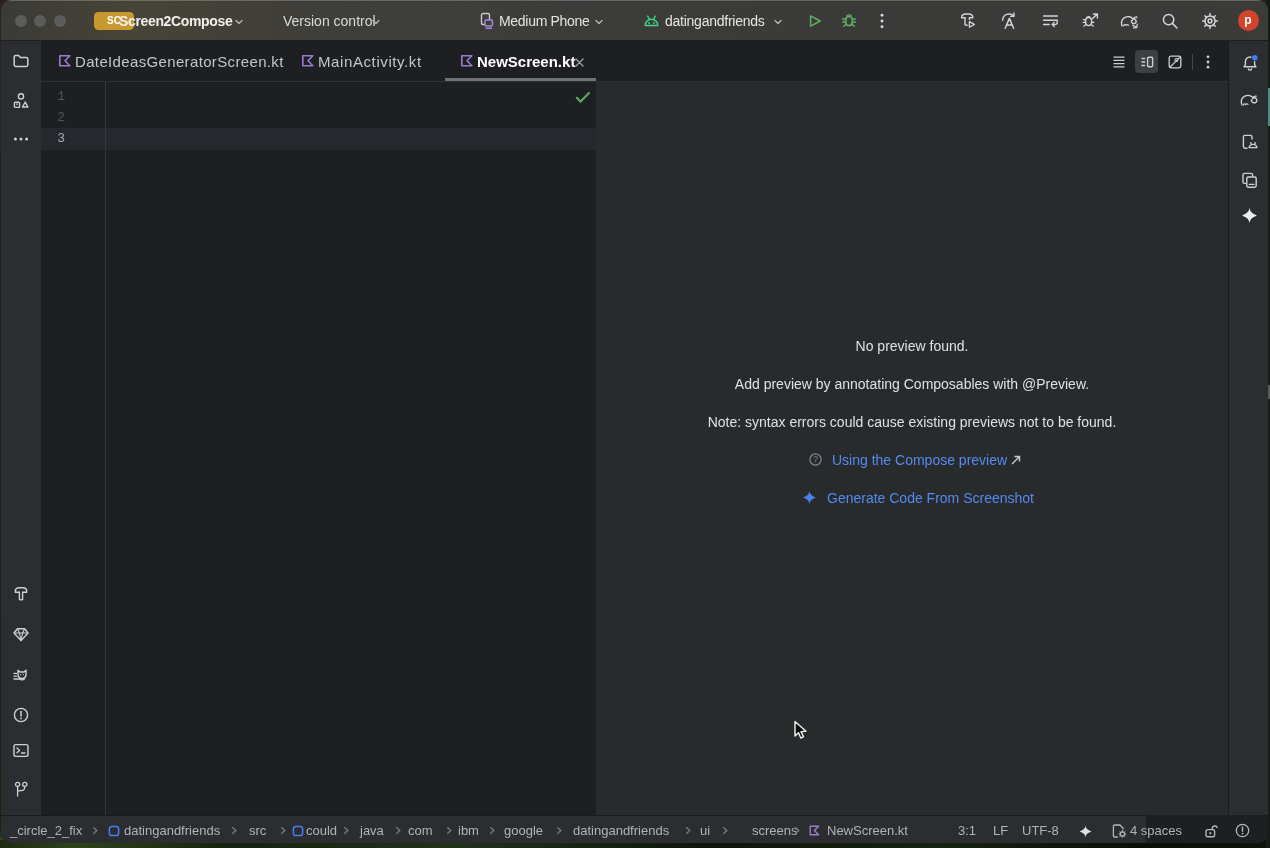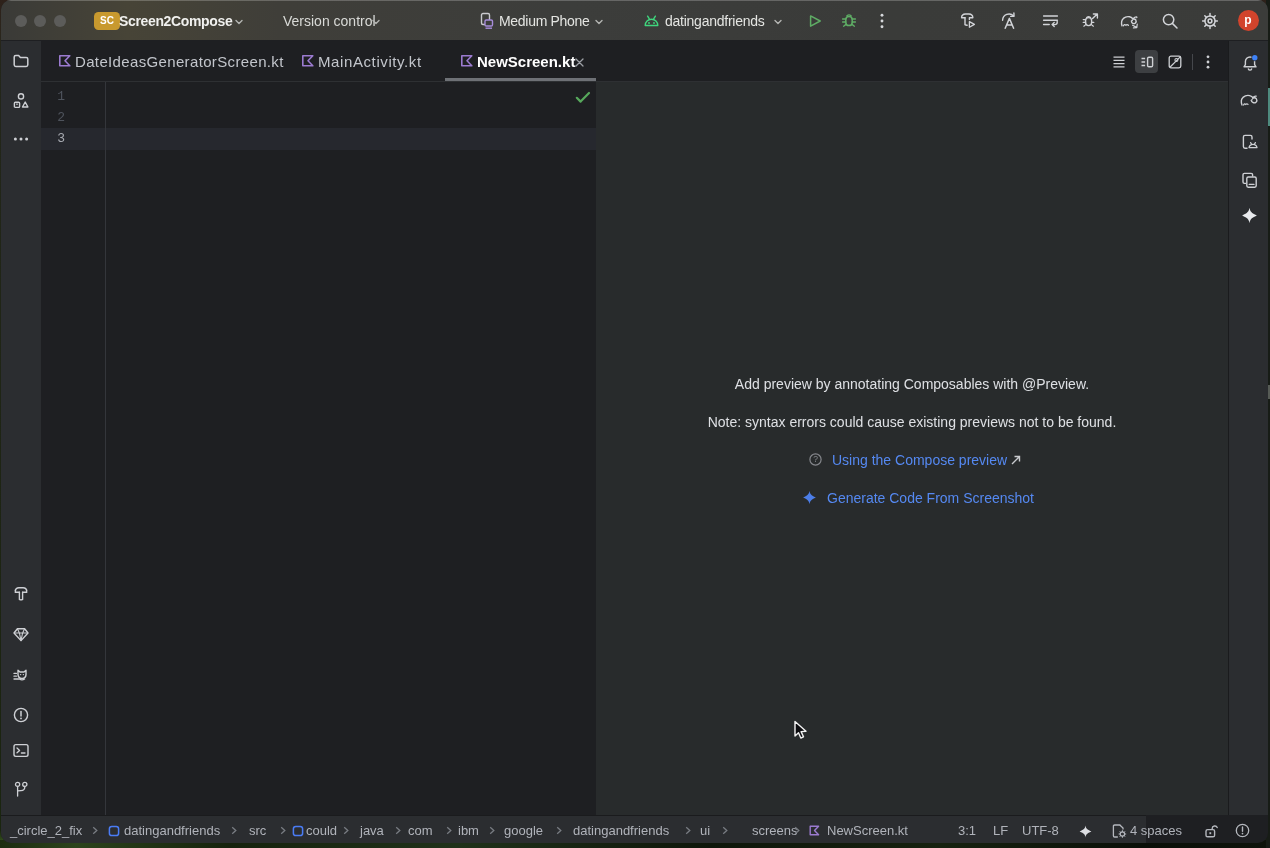--- a/index.html
+++ b/index.html
@@ -21,21 +21,21 @@
     border-radius:10px; overflow:hidden; background:#1E1F22;
   }
   
   #titlebar {
     position:absolute; left:0; top:0; width:100%; height:40px;
     background:linear-gradient(90deg,#3a3a37 0%,#474437 10%,#3f3e39 22%,#3c3d3b 45%,#3a3b39 70%,#3b3c3a 100%);
     border-top:1px solid rgba(255,255,255,0.22);
   }
   .tl { position:absolute; top:14px; width:12px; height:12px; border-radius:50%; background:#5c5c5a; }
   #scbadge {
-    position:absolute; left:93px; top:11px; width:26px; height:18px; border-radius:4.5px;
+    position:absolute; left:93px; top:11px; width:40px; height:18px; border-radius:4.5px;
     background:#c8992e; color:#fff; font-size:10px; font-weight:bold;
     text-align:center; line-height:18px; letter-spacing:0;
   }
   .tbtxt { position:absolute; top:0; height:40px; line-height:41px; color:#d9dad7; font-size:14px; white-space:nowrap; }
   .chev { position:absolute; top:17px; }
   
   #header { position:absolute; left:40px; top:40px; width:1187px; height:41px; background:#1E1F22; border-bottom:1px solid #2e3033; }
   .tabtxt { position:absolute; top:0; height:40px; line-height:42px; font-size:15px; color:#c3c6cc; white-space:nowrap; }
   #tabline { position:absolute; left:404px; top:37px; width:151px; height:3px; background:#6e7176; }
   
@@ -267,20 +267,21 @@
     <div id="gutline"></div>
     <div class="lnum" style="top:4px">1</div>
     <div class="lnum" style="top:25px">2</div>
     <div class="lnum" style="top:46px; color:#a7aab1">3</div>
     <svg class="abs" style="left:534px;top:9px" width="16" height="13" viewBox="0 0 16 13">
           <path d="M1.8 6.8 L5.6 10.6 L14 2" fill="none" stroke="#57a85c" stroke-width="2.2" stroke-linecap="round" stroke-linejoin="round"></path>
         </svg>
   </div>
 
   <div id="preview">
+    <div class="ptxt" style="top:256px">No preview found.</div>
     <div class="ptxt" style="top:294px">Add preview by annotating Composables with @Preview.</div>
     <div class="ptxt" style="top:332px">Note: syntax errors could cause existing previews not to be found.</div>
     <svg class="abs" style="left:213px;top:371px" width="13" height="13" viewBox="0 0 13 13">
           <circle cx="6.5" cy="6.5" r="5.6" fill="none" stroke="#85878c" stroke-width="1.2"></circle>
           <text x="6.5" y="9.4" font-size="8.5" fill="#85878c" text-anchor="middle" font-family="Liberation Sans">?</text>
         </svg>
     <div class="plink abs" style="left:236px;top:369.5px">Using the Compose preview</div>
     <svg class="abs" style="left:414px;top:372px" width="12" height="12" viewBox="0 0 12 12">
           <path d="M2 10 L9.5 2.5 M4.5 2.5 H9.5 V7.5" fill="none" stroke="#c9cbce" stroke-width="1.4"></path>
         </svg>

